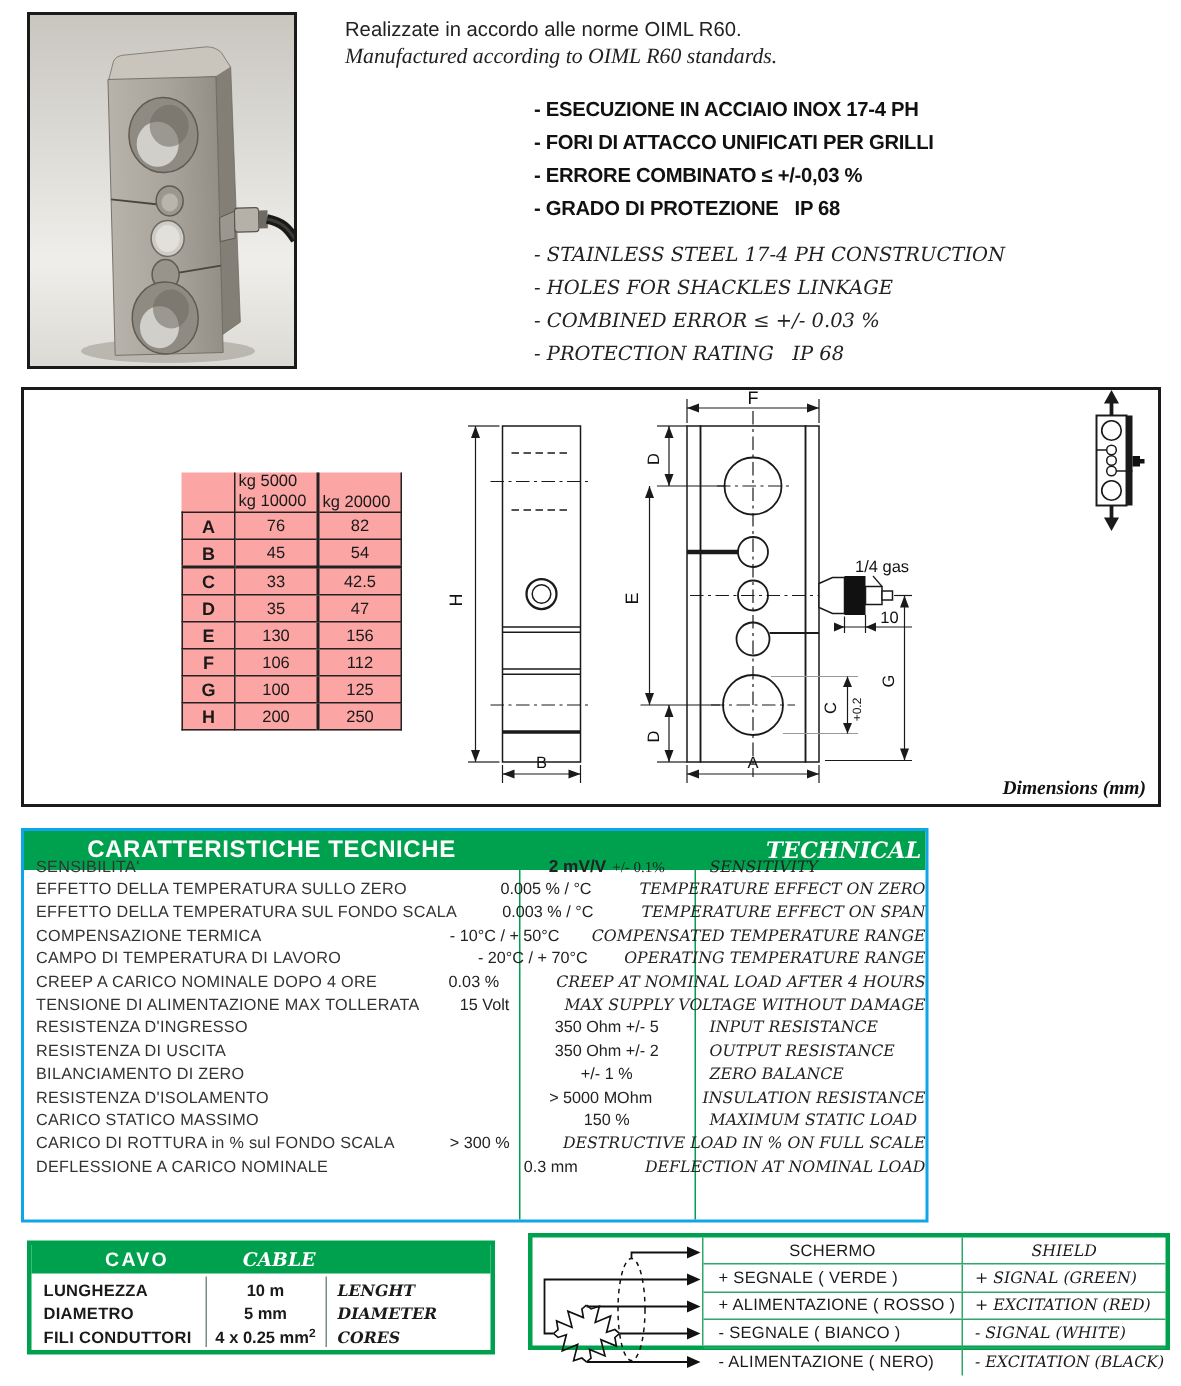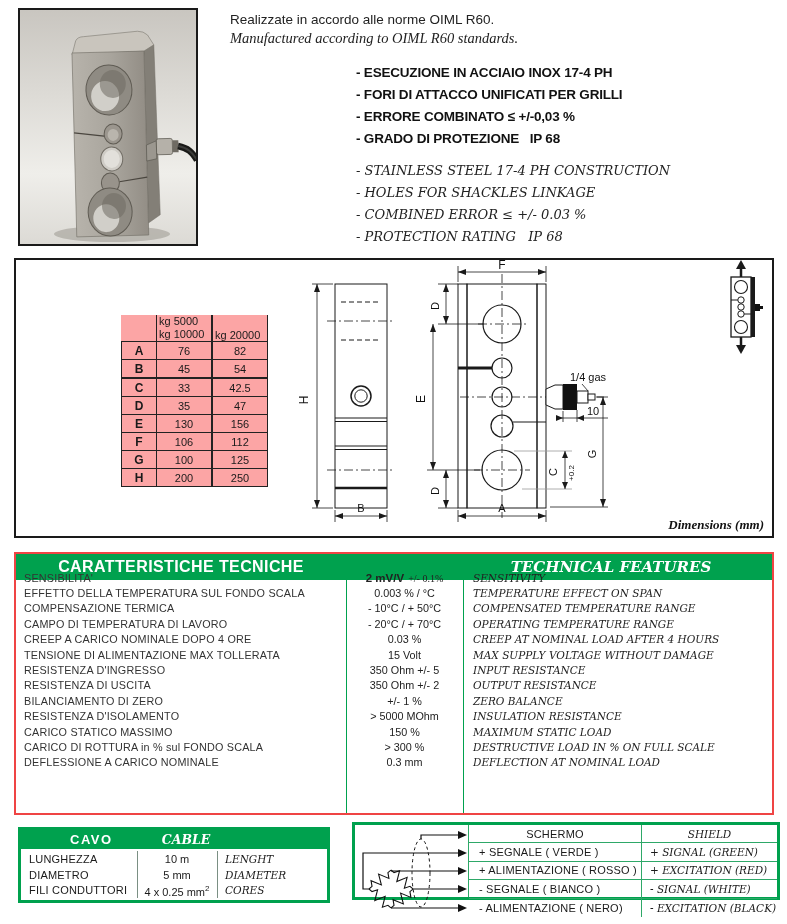--- a/index.html
+++ b/index.html
@@ -33,22 +33,22 @@
   .dim-table td { border:1px solid #222; font-size:11px; text-align:center; padding:0 2px; height:17px; }
   .dim-table td.hblank { border:none; }
   .dim-table td.hcol1 { border-top:none; border-right:2px solid #222; text-align:left; font-size:11px; line-height:13px; }
   .dim-table td.hcol2 { border-top:none; text-align:left; vertical-align:bottom; font-size:11px; }
   .dim-table td.lab { font-weight:bold; font-size:12px; width:30px; }
   .dim-table td.v1 { width:50px; border-right:2px solid #222; }
   .dim-table td.v2 { width:50px; }
   .dim-table tr.thickb td { border-bottom:2px solid #222; }
 
   
-  .spec-box { position:absolute; left:14px; top:552px; width:760px; height:263px;
-              border:2px solid #ef4444; box-sizing:border-box; background:#fff; }
+  .spec-box { position:absolute; left:14px; top:552px; width:605px; height:263px;
+              border:2px solid #0ea5e9; box-sizing:border-box; background:#fff; }
   .spec-banner { position:absolute; left:0; top:0; right:0; height:26px; background:#00A14E; }
   .spec-title-it { position:absolute; left:0; width:330px; top:4px; text-align:center;
                    color:#fff; font-size:16px; font-weight:bold; letter-spacing:0.4px; }
   .spec-title-en { position:absolute; left:445px; width:300px; top:4px; text-align:center;
                    color:#fff; font-size:15px; font-weight:bold; font-style:italic;
                    font-family:"DejaVu Serif", serif; }
   .spec-rows { position:absolute; left:0; right:0; top:16px; }
   .spec-row { display:flex; height:15.4px; align-items:center; }
   .spec-it  { width:330px; padding-left:8px; box-sizing:border-box; font-size:10.8px;
               letter-spacing:0.2px; color:#333; white-space:nowrap; }
@@ -62,21 +62,21 @@
 
   
   .cable-box { position:absolute; left:18px; top:827px; width:312px; height:76px;
                border:3px solid #00A14E; box-sizing:border-box; background:#fff; }
   .cable-banner { height:19px; background:#00A14E; color:#fff; display:flex; }
   .cable-title-it { width:46%; text-align:center; font-weight:bold; font-size:13px;
                     letter-spacing:1.5px; line-height:19px; }
   .cable-title-en { width:54%; text-align:left; font-weight:bold; font-style:italic;
                     font-family:"DejaVu Serif", serif; font-size:12.5px; line-height:19px; }
   .cable-rows { position:relative; padding-top:4px; height:47px; }
-  .cable-row { display:flex; height:15.5px; font-size:11px; }
+  .cable-row { display:flex; height:15.5px; align-items:center; font-size:11px;font-weight:bold; }
   .c-it { width:116px; padding-left:8px; box-sizing:border-box; letter-spacing:0.2px; }
   .c-val { width:80px; text-align:center; }
   .c-val sup { font-size:8px; }
   .c-en { flex:1; padding-left:8px; font-family:"DejaVu Serif", serif; font-style:italic; font-size:10.5px; }
   .c-div { position:absolute; width:1px; top:2px; bottom:2px; background:#7a8f83; }
 
   
   .wiring-box { position:absolute; left:352px; top:822px; width:428px; height:78px;
                 border:3px solid #00A14E; box-sizing:border-box; background:#fff; }
   .wiring-svg { position:absolute; left:0; top:0; width:113px; height:92px; }
@@ -372,20 +372,25 @@
     <div class="spec-rows">
       <div class="spec-row">
         <div class="spec-it">SENSIBILITA'</div>
         <div class="spec-val">
             <b>2 mV/V</b>
             <span class="val-note">+/- 0.1%</span>
           </div>
         <div class="spec-en">SENSITIVITY</div>
       </div>
       <div class="spec-row">
+          <div class="spec-it">EFFETTO DELLA TEMPERATURA SULLO ZERO</div>
+          <div class="spec-val">0.005 % / °C</div>
+          <div class="spec-en">TEMPERATURE EFFECT ON ZERO</div>
+        </div>
+      <div class="spec-row">
           <div class="spec-it">EFFETTO DELLA TEMPERATURA SUL FONDO SCALA</div>
           <div class="spec-val">0.003 % / °C</div>
           <div class="spec-en">TEMPERATURE EFFECT ON SPAN</div>
         </div>
       <div class="spec-row">
           <div class="spec-it">COMPENSAZIONE TERMICA</div>
           <div class="spec-val">- 10°C / + 50°C</div>
           <div class="spec-en">COMPENSATED TEMPERATURE RANGE</div>
         </div>
       <div class="spec-row">

